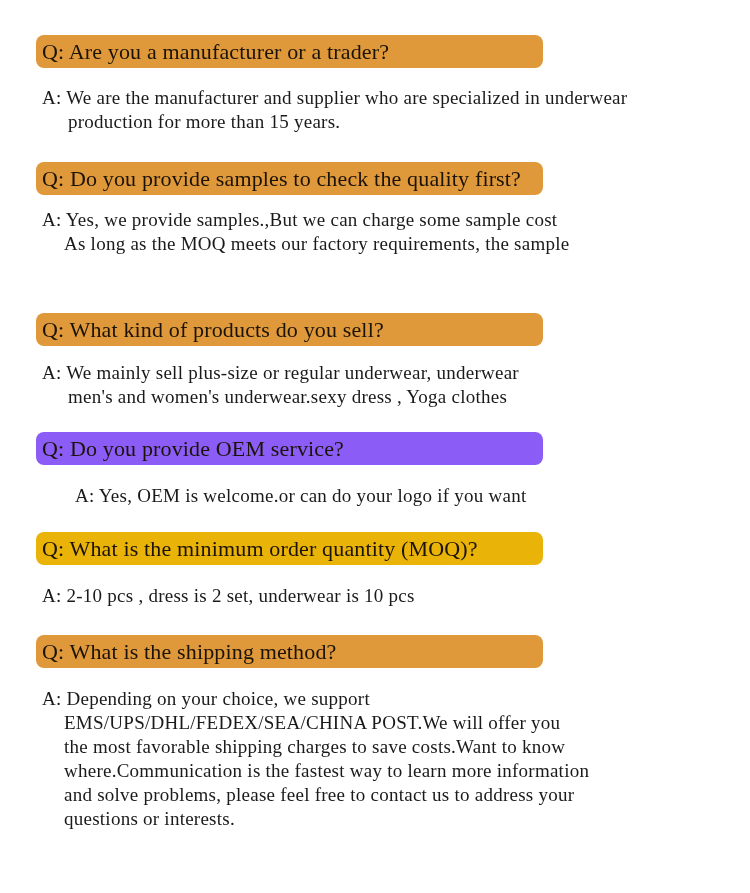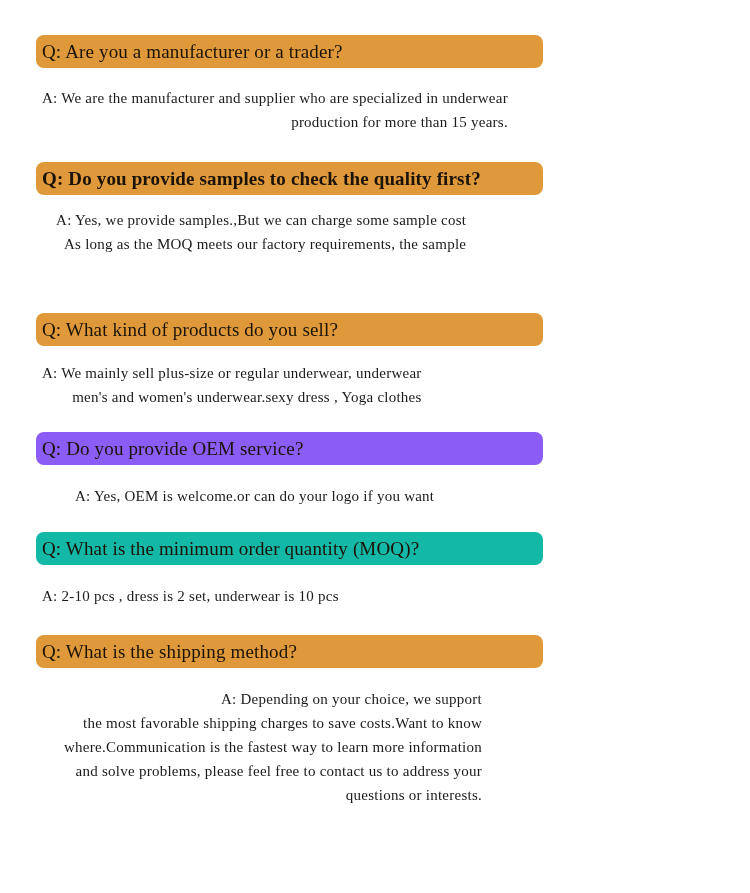--- a/index.html
+++ b/index.html
@@ -22,55 +22,54 @@
     }
     .q-bar {
       position: absolute;
       left: 36px;
       width: 507px;
       height: 33px;
       background: #e0993a;
       border-radius: 8px;
       box-sizing: border-box;
       padding-left: 6px;
-      font-size: 19px;
+      font-size: 22px;
       line-height: 34px;
       color: #1b1308;
       white-space: nowrap;
       letter-spacing: 0.15px;
     }
     .answer {
       position: absolute;
       left: 42px;
-      font-size: 15px;
+      font-size: 19px;
       line-height: 24px;
       color: #1a1a1a;
       letter-spacing: 0.25px;
-      text-align: right;
     }
     .answer .line {
       display: block;
       white-space: nowrap;
     }
     .answer .indent-a { padding-left: 26px; }
     .answer .indent-b { padding-left: 22px; }
   </style>
 </head>
 <body>
 
 <section class="qa">
   <div class="q-bar" style="top: 35px; background: rgb(224, 153, 58);">Q: Are you a manufacturer or a trader?</div>
   <div class="answer" style="top:86px;">
     <span class="line">A: We are the manufacturer and supplier who are specialized in underwear</span>
     <span class="line indent-a">production for more than 15 years.</span>
   </div>
 </section>
 
 <section class="qa">
-  <div class="q-bar" style="top: 162px; background: rgb(224, 153, 58); font-weight: bold;">Q: Do you provide samples to check the quality first?</div>
+  <div class="q-bar" style="top: 162px; background: rgb(224, 153, 58);">Q: Do you provide samples to check the quality first?</div>
   <div class="answer" style="top:208px;">
     <span class="line">A: Yes, we provide samples.,But we can charge some sample cost</span>
     <span class="line indent-b">As long as the MOQ meets our factory requirements, the sample</span>
   </div>
 </section>
 
 <section class="qa">
   <div class="q-bar" style="top: 313px; background: rgb(224, 153, 58);">Q: What kind of products do you sell?</div>
   <div class="answer" style="top:361px;">
     <span class="line">A: We mainly sell plus-size or regular underwear, underwear</span>
@@ -79,28 +78,29 @@
 </section>
 
 <section class="qa">
   <div class="q-bar" style="top: 432px; background: #8b5cf6;">Q: Do you provide OEM service?</div>
   <div class="answer" style="top:484px;margin-left:33px;">
     <span class="line">A: Yes, OEM is welcome.or can do your logo if you want</span>
   </div>
 </section>
 
 <section class="qa">
-  <div class="q-bar" style="top: 532px; background: #14b8a6;">Q: What is the minimum order quantity (MOQ)?</div>
+  <div class="q-bar" style="top: 532px; background: #eab308;">Q: What is the minimum order quantity (MOQ)?</div>
   <div class="answer" style="top:584px;">
     <span class="line">A: 2-10 pcs , dress is 2 set, underwear is 10 pcs</span>
   </div>
 </section>
 
 <section class="qa">
   <div class="q-bar" style="top: 635px; background: rgb(224, 153, 58);">Q: What is the shipping method?</div>
   <div class="answer" style="top:687px;">
     <span class="line">A: Depending on your choice, we support</span>
+    <span class="line indent-b">EMS/UPS/DHL/FEDEX/SEA/CHINA POST.We will offer you</span>
     <span class="line indent-b">the most favorable shipping charges to save costs.Want to know</span>
     <span class="line indent-b">where.Communication is the fastest way to learn more information</span>
     <span class="line indent-b">and solve problems, please feel free to contact us to address your</span>
     <span class="line indent-b">questions or interests.</span>
   </div>
 </section>
 
 </body></html>

